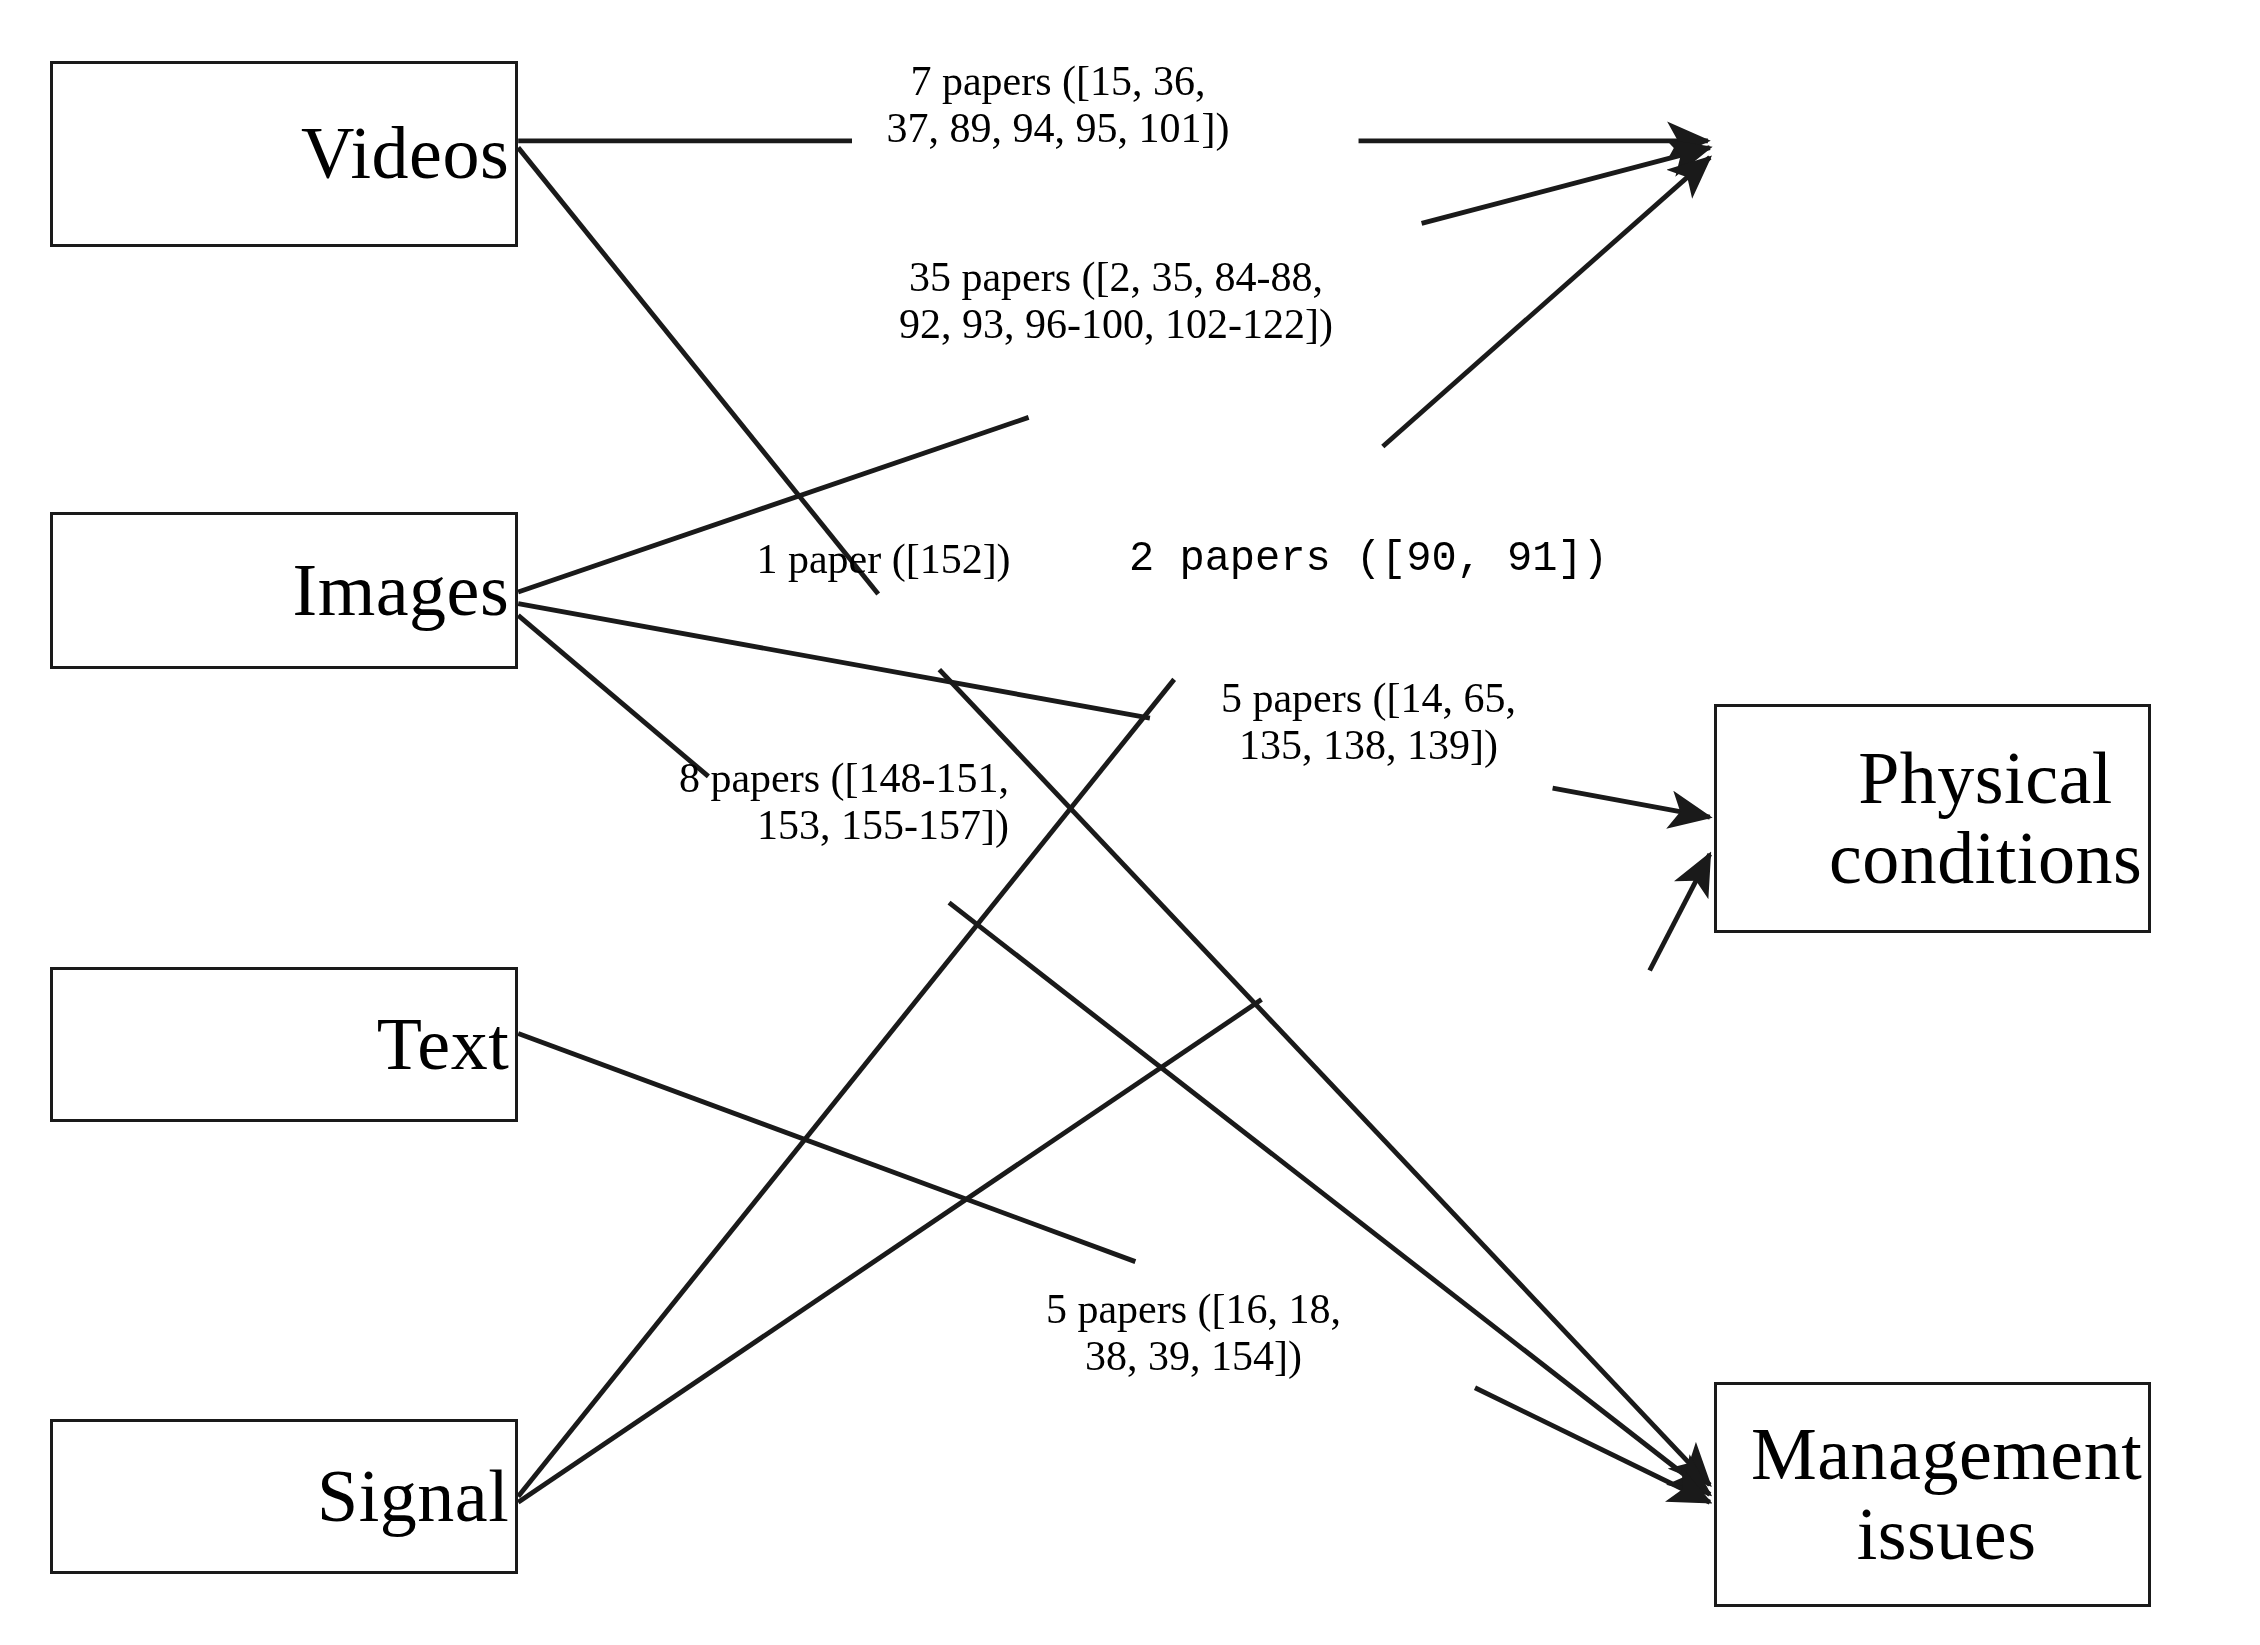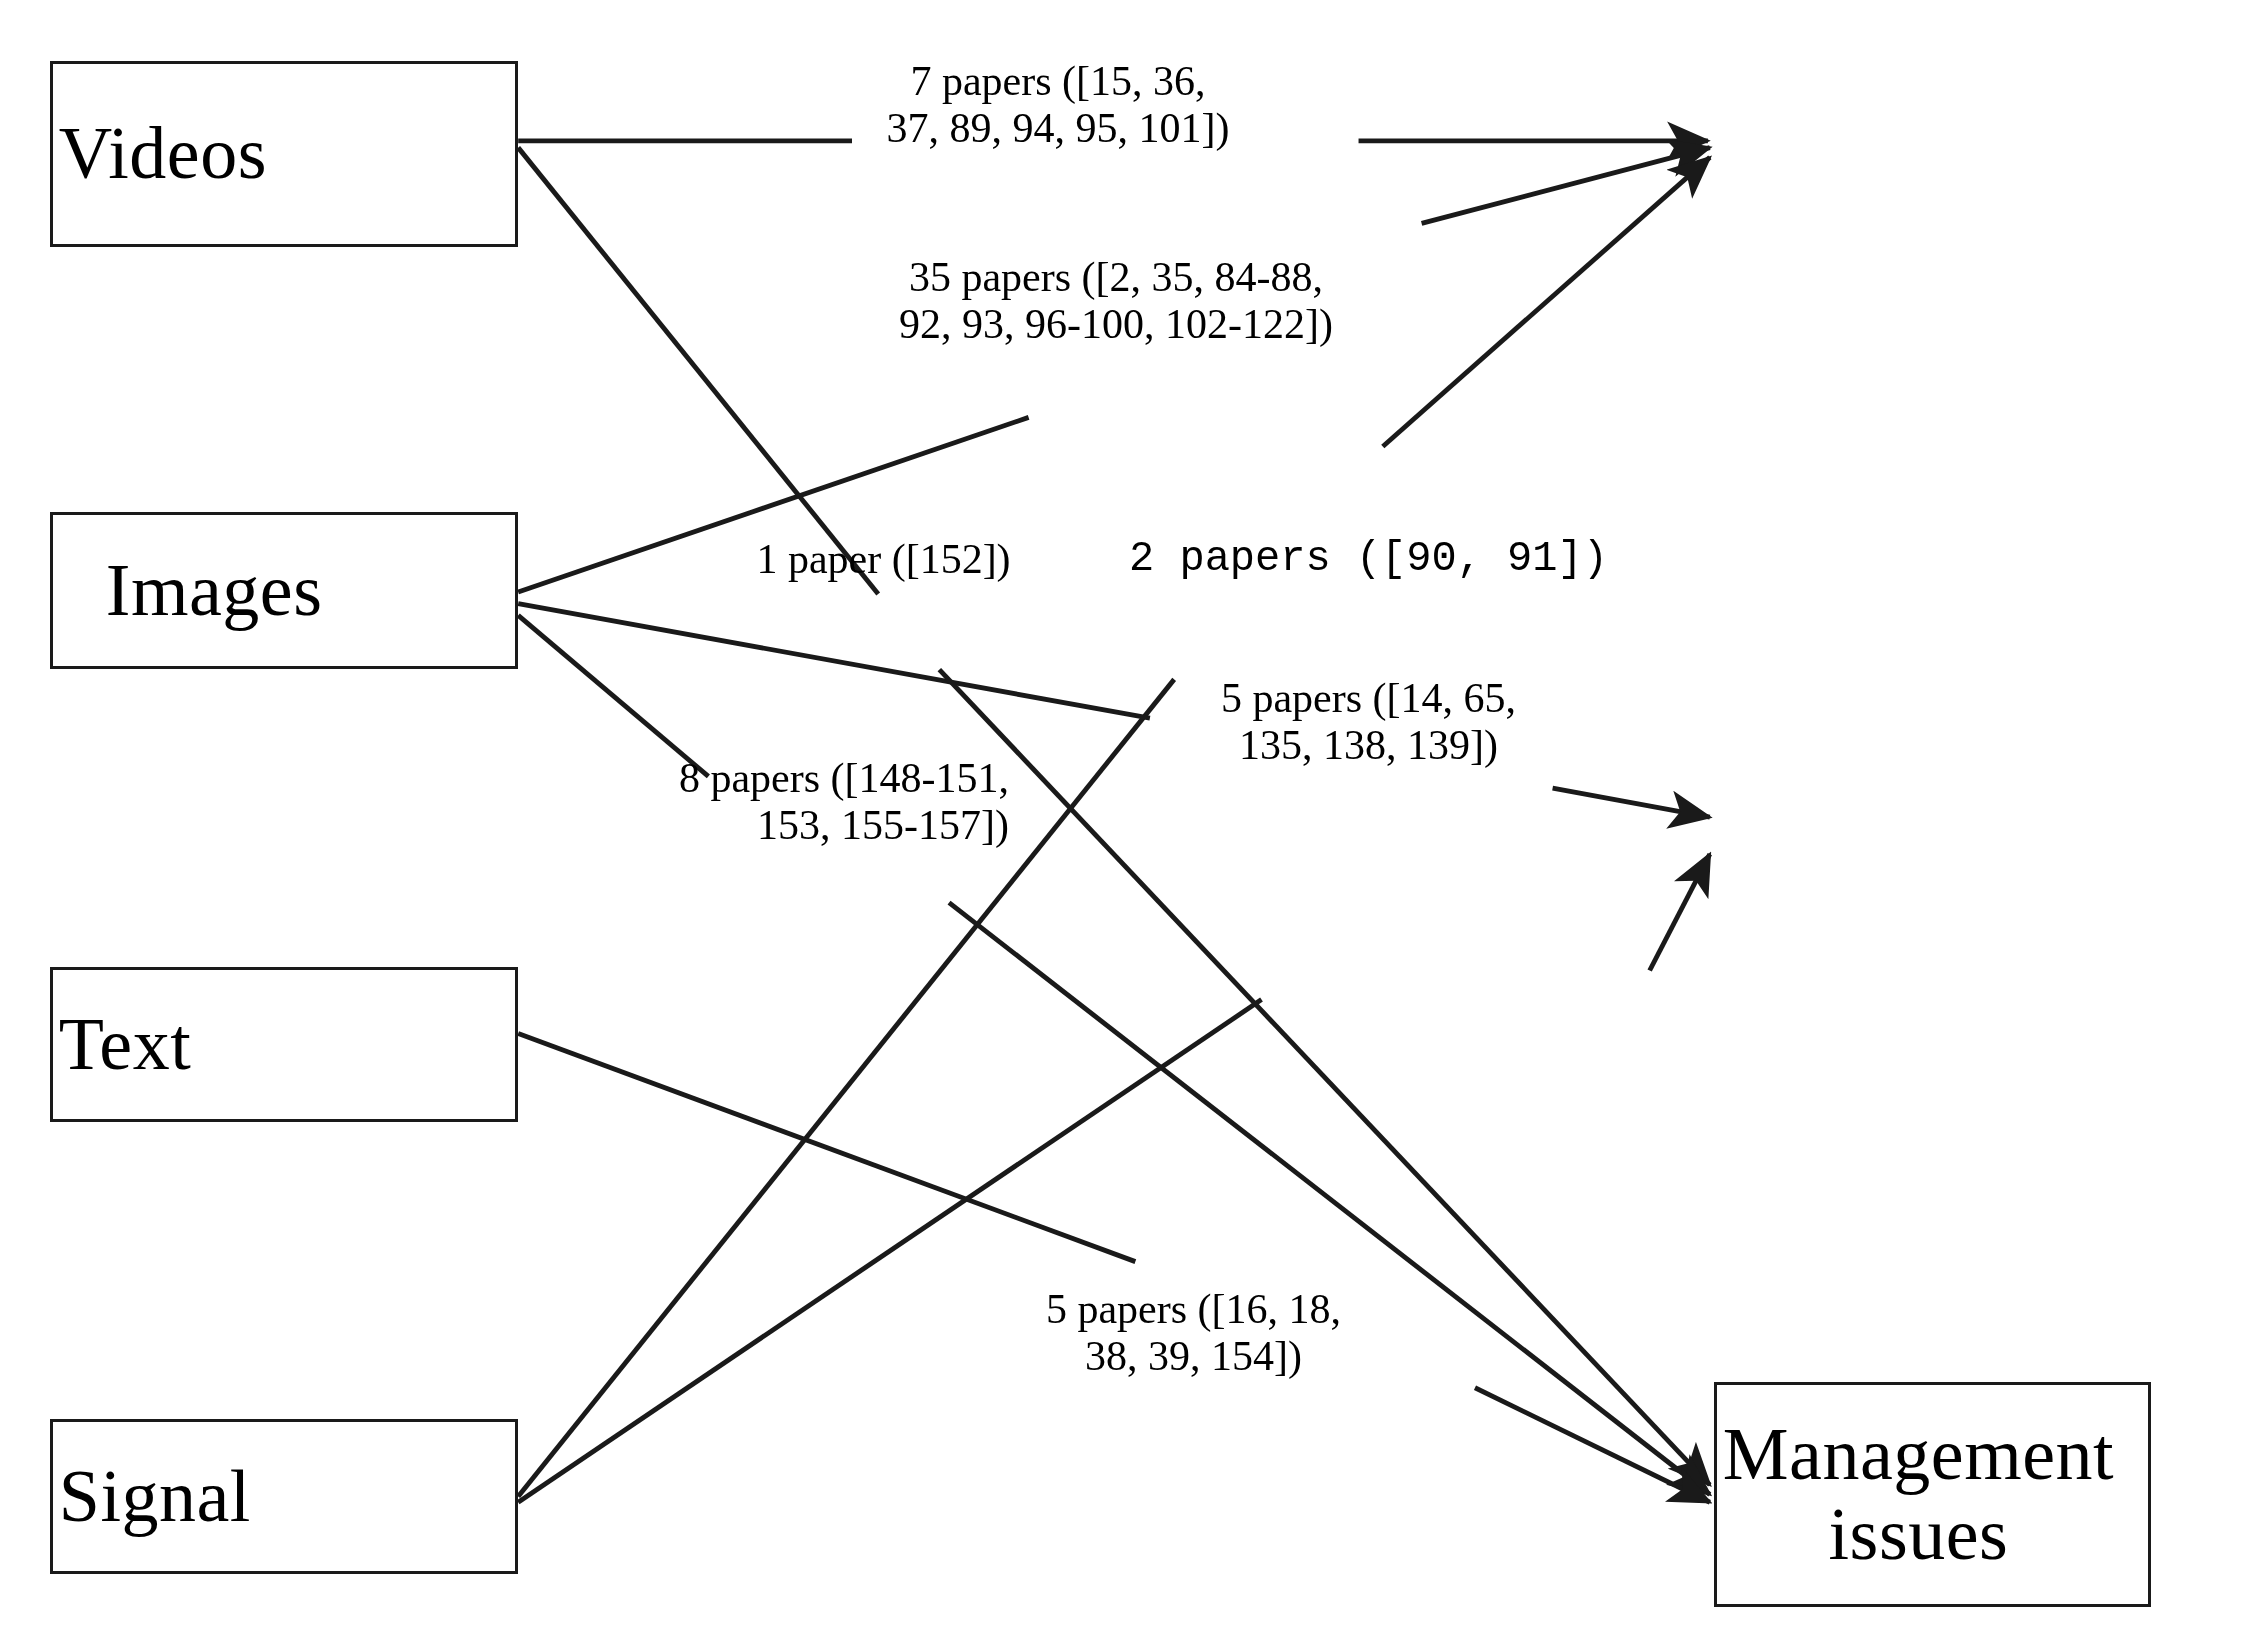--- a/index.html
+++ b/index.html
@@ -22,21 +22,21 @@
     width: 2261px;
     height: 1646px;
   }
   .node-box {
     position: absolute;
     box-sizing: border-box;
     border: 3.9px solid #1a1a1a;
     background: #ffffff;
     display: flex;
     align-items: center;
-    justify-content: flex-start;
+    justify-content: flex-end;
     text-align: center;
     color: #000000;
     font-family: "Liberation Serif", "DejaVu Serif", serif;
     font-size: 74px;
     line-height: 1.08;
     letter-spacing: 0.5px;
   }
   .node-label {
     display: block;
     white-space: pre-line;
@@ -113,20 +113,24 @@
   <div class="node-box" style="left:50px;  top:512px;  width:468px; height:157px;padding-left:47px;">
     <span class="node-label">Images</span>
   </div>
   <div class="node-box" style="left:50px;  top:967px;  width:468px; height:155px;">
     <span class="node-label">Text</span>
   </div>
   <div class="node-box" style="left:50px;  top:1419px; width:468px; height:155px;">
     <span class="node-label">Signal</span>
   </div>
 
+  <div class="node-box" style="left:1714px; top:704px;  width:437px; height:229px;">
+    <span class="node-label">Physical
+conditions</span>
+  </div>
   <div class="node-box" style="left:1714px; top:1382px; width:437px; height:225px;">
     <span class="node-label">Management
 issues</span>
   </div>
 
   <div class="edge-label" style="left:767px;  top:58px;   width:582px;">7 papers ([15, 36,
 37, 89, 94, 95, 101])</div>
   <div class="edge-label" style="left:728px;  top:254px;  width:776px;">35 papers ([2, 35, 84-88,
 92, 93, 96-100, 102-122])</div>
   <div class="edge-label" style="left:670px;  top:536px;  width:427px;">1 paper ([152])</div>

